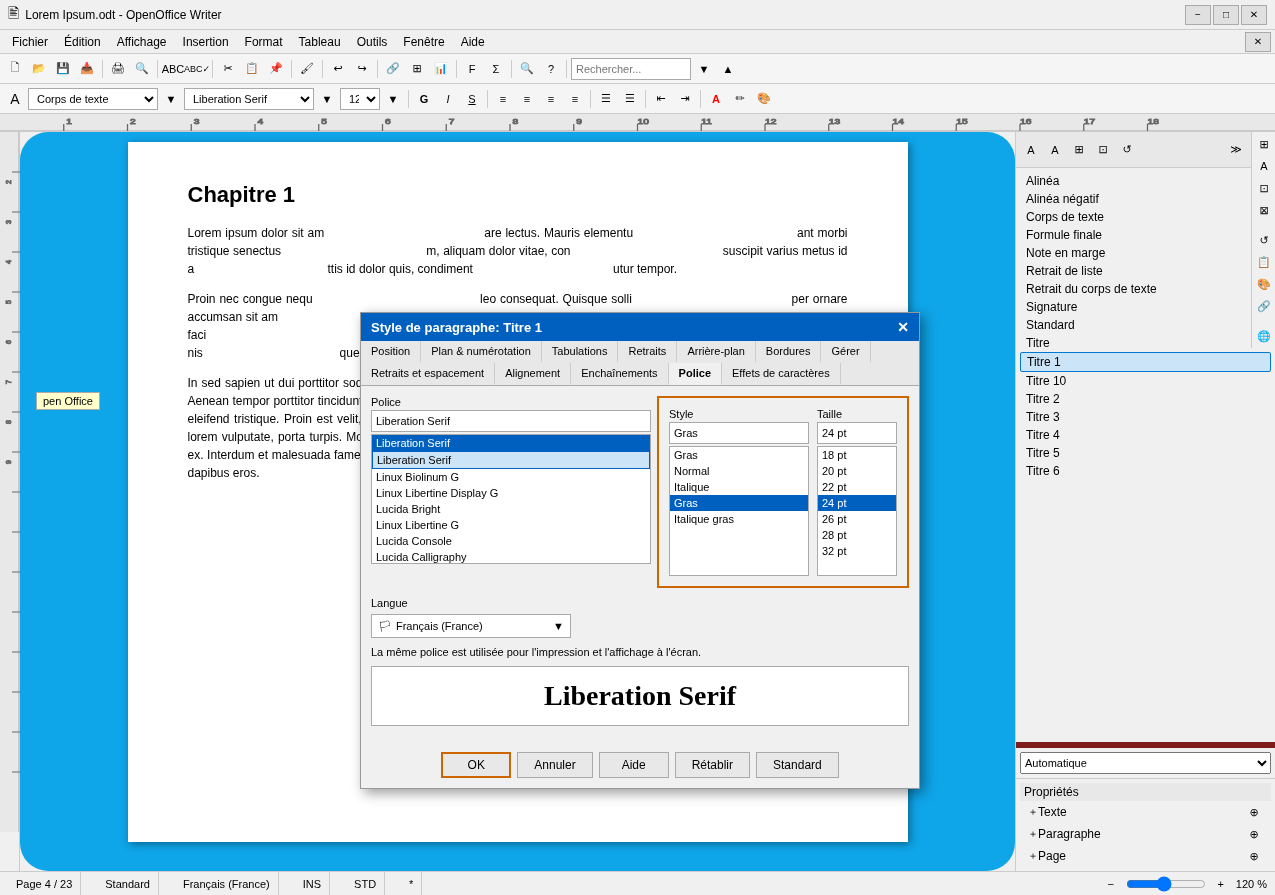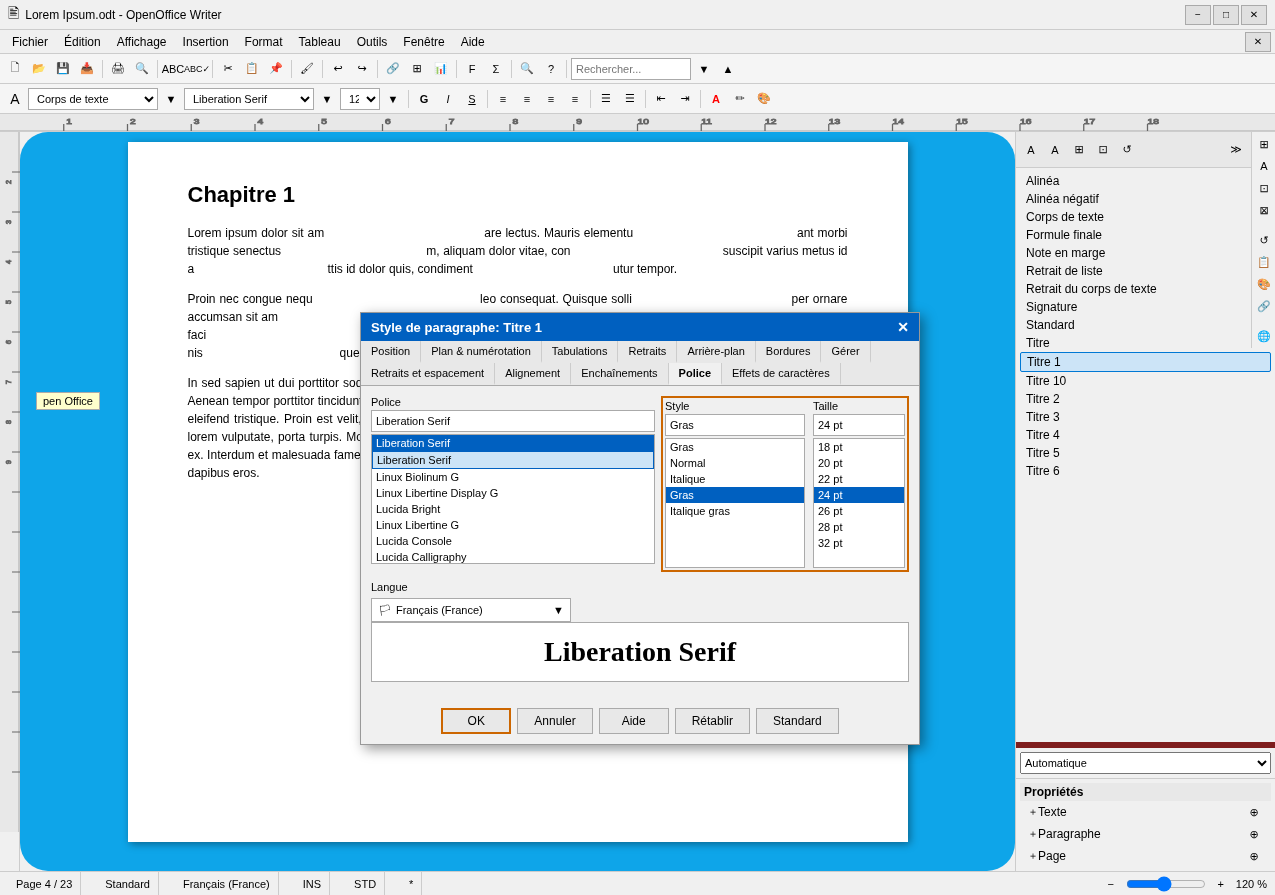--- a/index.html
+++ b/index.html
@@ -139,21 +139,21 @@
       padding: 4px;
       border-top: 6px solid #7f1d1d;
     }
     .right-panel-dropdown select { width: 100%; height: 22px; font-size: 11px; }
 
     .properties-section {
       border-top: 1px solid #ccc;
       padding: 4px;
     }
     .prop-header {
-      font-weight: bold;
+      font-weight: normal;
       font-size: 12px;
       padding: 2px 4px;
       background: #e8e8e8;
       cursor: pointer;
     }
     .prop-item {
       display: flex;
       align-items: center;
       justify-content: space-between;
       padding: 2px 8px;
@@ -240,21 +240,21 @@
       width: 100%;
       height: 22px;
       border: 1px solid #aaa;
       font-size: 11px;
       padding: 0 4px;
       margin-bottom: 2px;
     }
 
     .style-size-section {
       border: 2px solid #cc6600;
-      padding: 2px;
+      padding: 10px;
     }
     .style-size-inner {
       display: flex;
       gap: 8px;
     }
 
     .langue-section { margin-top: 8px; }
     .langue-section label { font-size: 11px; }
 
     .info-text { font-size: 11px; margin: 8px 0; }
@@ -562,21 +562,21 @@
                 <input class="font-input" type="text" value="Gras" style="">
                 <div class="font-list-wrapper">
                   <div class="font-list-item">Gras</div>
                   <div class="font-list-item">Normal</div>
                   <div class="font-list-item">Italique</div>
                   <div class="font-list-item selected">Gras</div>
                   <div class="font-list-item">Italique gras</div>
                 </div>
               </div>
 
-              <div style="width:92px; display:flex; flex-direction:column;">
+              <div style="width:80px; display:flex; flex-direction:column;">
                 <label style="font-size:11px; margin-bottom:2px;">Taille</label>
                 <input class="font-input" type="text" value="24 pt" style="">
                 <div class="font-list-wrapper">
                   <div class="font-list-item">18 pt</div>
                   <div class="font-list-item">20 pt</div>
                   <div class="font-list-item">22 pt</div>
                   <div class="font-list-item selected">24 pt</div>
                   <div class="font-list-item">26 pt</div>
                   <div class="font-list-item">28 pt</div>
                   <div class="font-list-item">32 pt</div>
@@ -590,20 +590,21 @@
           <label>Langue</label>
           <div style="display:flex; align-items:center; gap:4px; margin-top:4px;">
             <div style="border:1px solid #aaa; background:white; display:flex; align-items:center; gap:4px; padding:2px 6px; width:200px; height:24px; font-size:11px; cursor:pointer;">
               <span>🏳</span>
               <span>Français (France)</span>
               <span style="margin-left:auto;">▼</span>
             </div>
           </div>
         </div>
 
+        <div class="info-text">La même police est utilisée pour l'impression et l'affichage à l'écran.</div>
 
         <div class="preview-box">
           <span class="preview-text">Liberation Serif</span>
         </div>
       </div>
 
       <div class="dialog-buttons">
         <button class="dlg-btn dlg-btn-ok">OK</button>
         <button class="dlg-btn">Annuler</button>
         <button class="dlg-btn">Aide</button>

